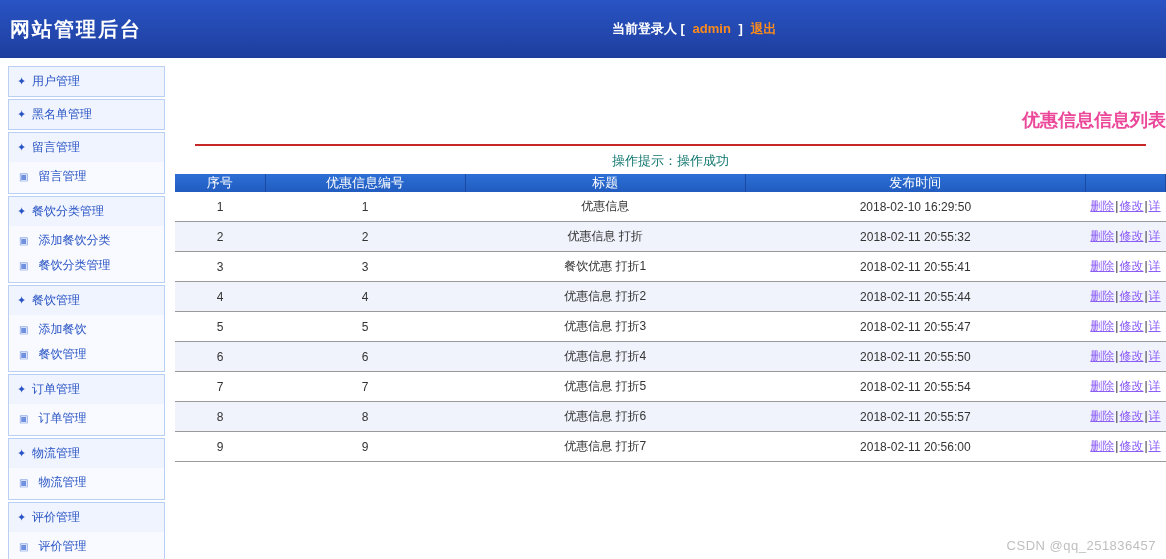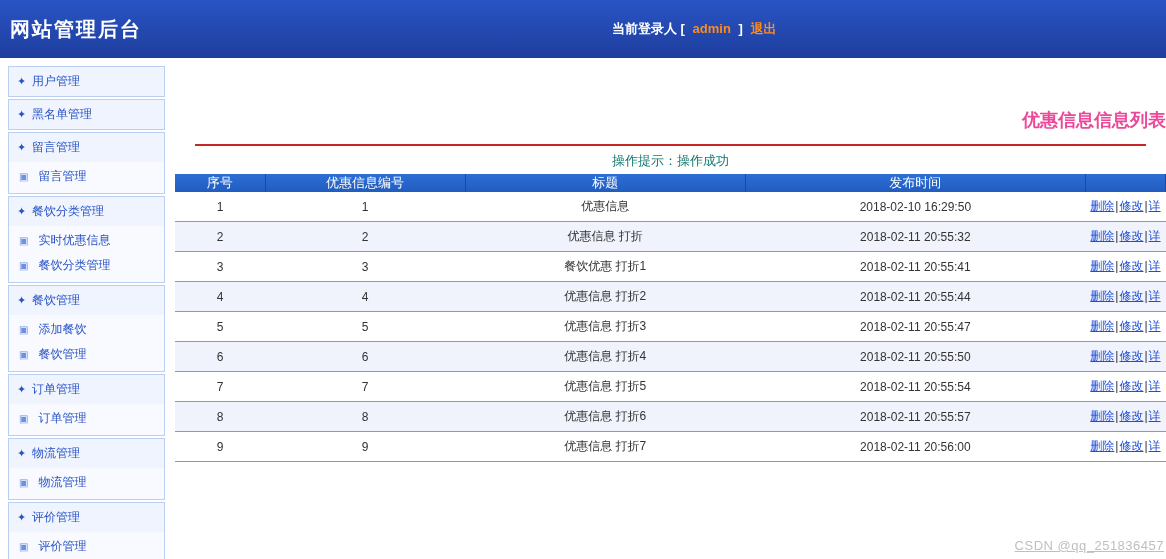--- a/index.html
+++ b/index.html
@@ -109,30 +109,29 @@
     }
     table.data td {
       padding: 6px 4px;
       text-align: center;
       border-bottom: 1px solid #999;
       font-size: 12px;
       color: #333;
     }
     table.data tr:nth-child(even) td { background: #f1f3fc; }
     table.data tr:nth-child(odd) td { background: #fff; }
-    .ops a { color: #1d4ed8; text-decoration: underline; cursor: pointer; }
+    .ops a { color: #8b5cf6; text-decoration: underline; cursor: pointer; }
     .ops .sep { margin: 0 1px; }
     
     .watermark {
       position: fixed;
-      right: 2px; bottom: 6px;
+      right: 10px; bottom: 6px;
       color: #bfbfbf;
       font-size: 13px;
       letter-spacing: 0.5px;
-      text-decoration: underline;
     }
     
     .col-seq { width: 90px; }
     .col-code { width: 200px; margin-left: 23px; }
     .col-title { width: 280px; }
     .col-time { width: 340px; }
     .col-ops { width: 80px; }
   </style>
 </head>
 <body>
@@ -169,21 +168,21 @@
         <div class="menu-sub">
           <div class="menu-sub-item">留言管理</div>
         </div>
       </div>
       <div class="menu-group">
         <div class="menu-header">
           <span class="marker">✦</span>
           <span>餐饮分类管理</span>
         </div>
         <div class="menu-sub">
-          <div class="menu-sub-item">实时优惠信息</div>
+          <div class="menu-sub-item">添加餐饮分类</div>
           <div class="menu-sub-item">餐饮分类管理</div>
         </div>
       </div>
       <div class="menu-group">
         <div class="menu-header">
           <span class="marker">✦</span>
           <span>餐饮管理</span>
         </div>
         <div class="menu-sub">
           <div class="menu-sub-item">添加餐饮</div>

